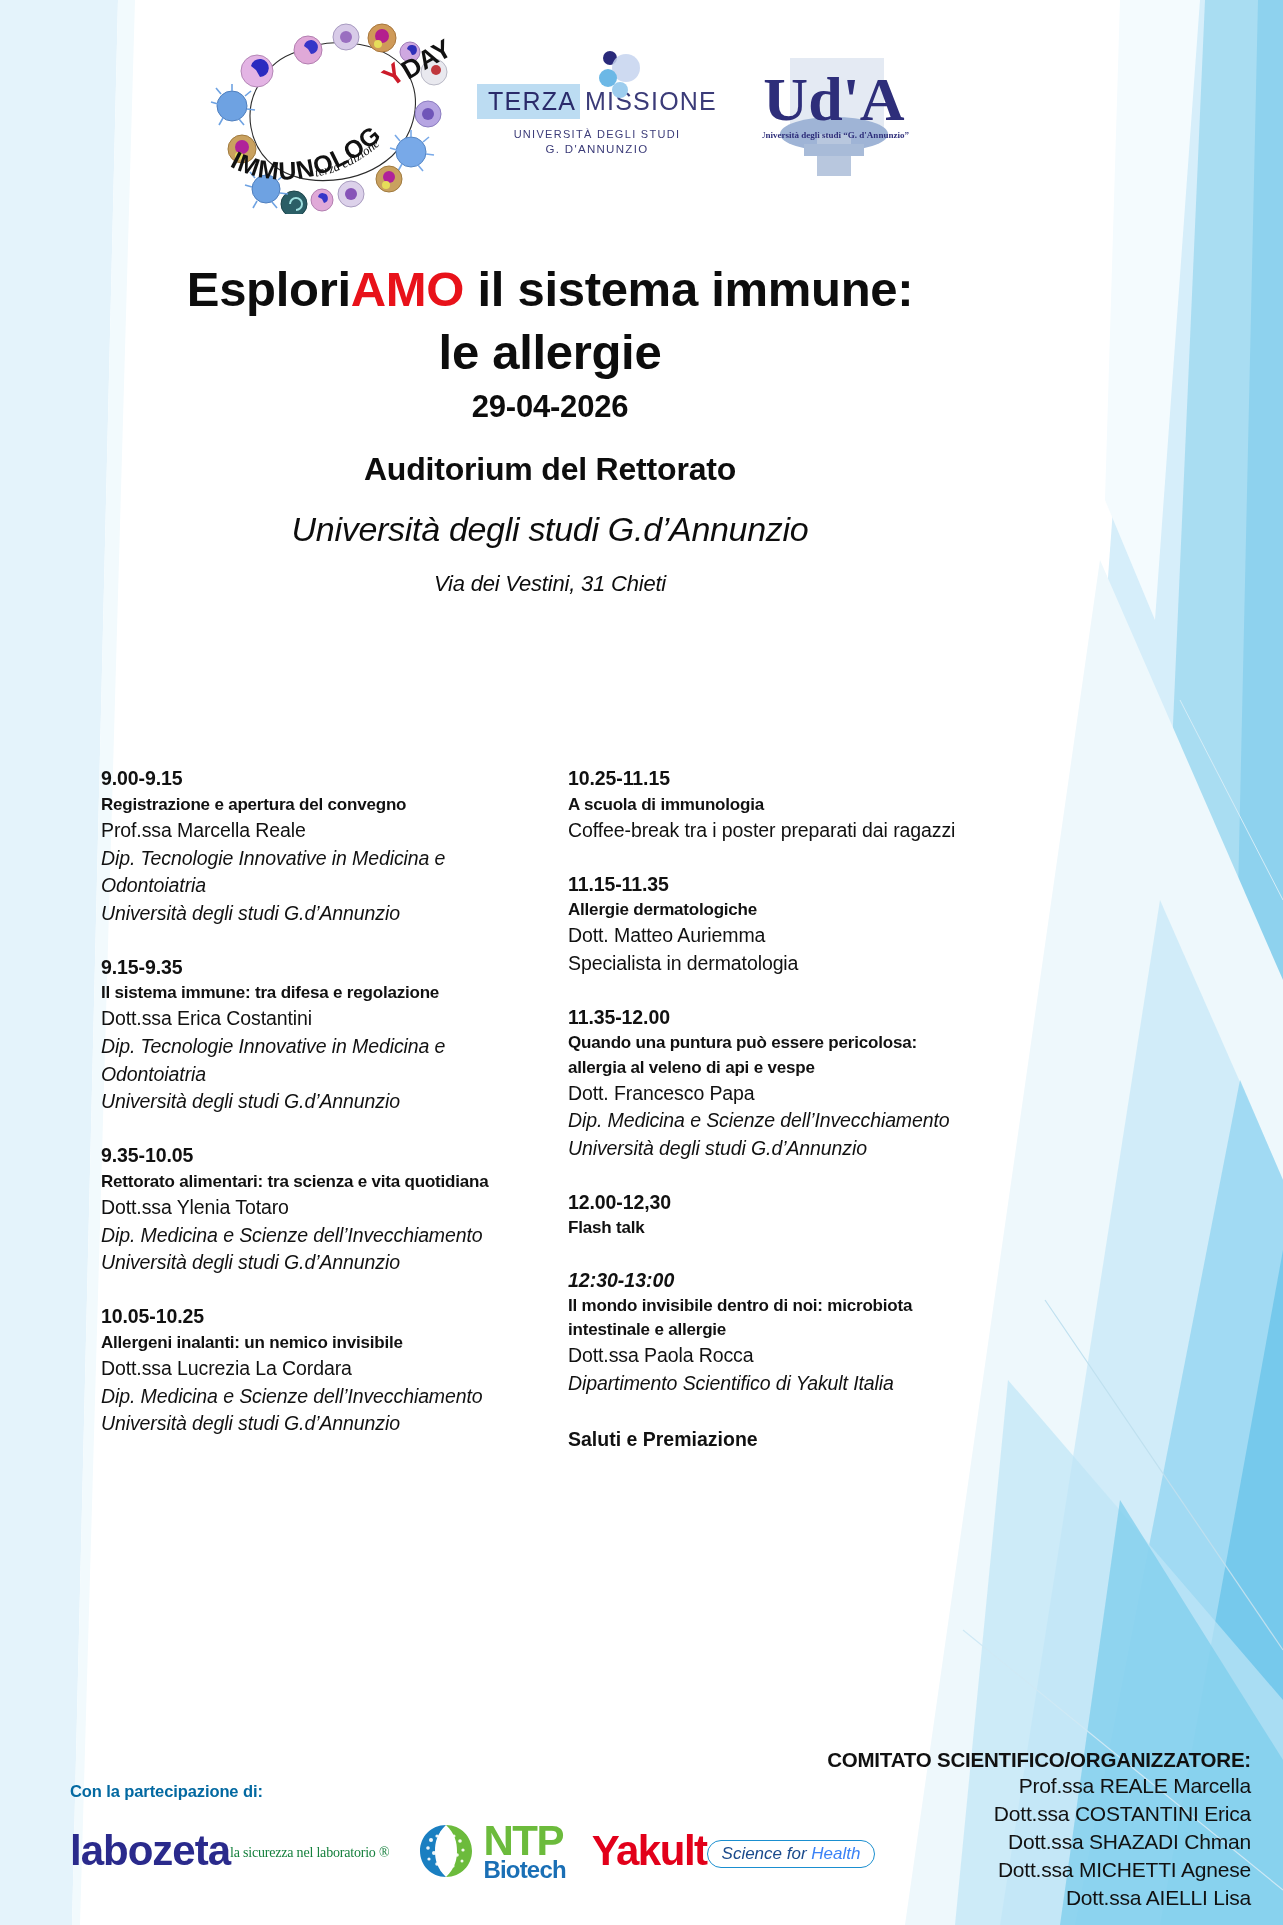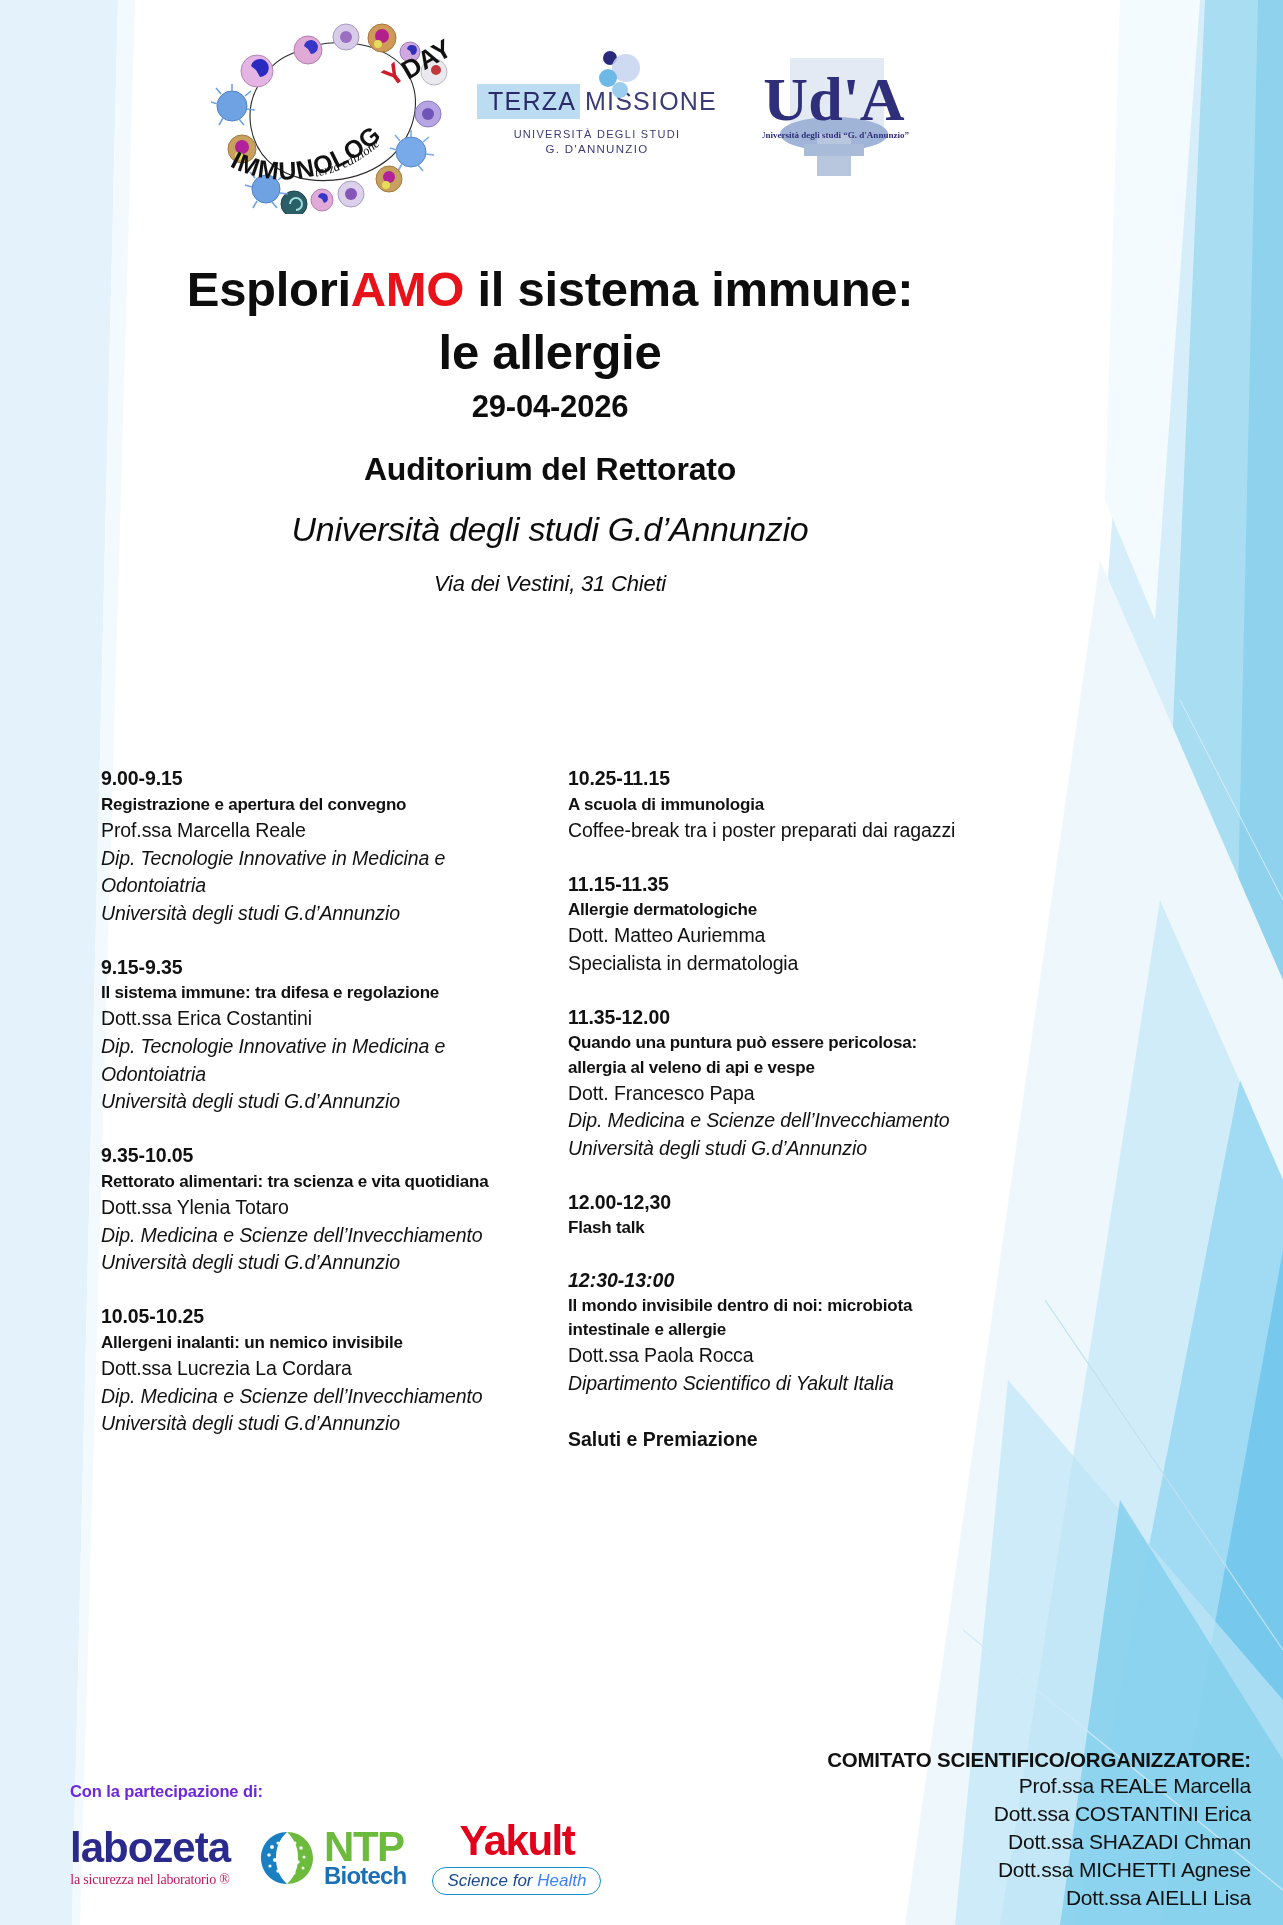--- a/index.html
+++ b/index.html
@@ -90,31 +90,31 @@
   .committee{
     position:absolute;right:32px;top:1748px;text-align:right;z-index:3;
   }
   .committee-title{font-weight:bold;font-size:20.5px;color:#111;letter-spacing:-0.2px;}
   .committee-name{font-size:21px;color:#111;line-height:1.33;letter-spacing:-0.2px;}
 
   
   .sponsors{
     position:absolute;left:70px;top:1782px;z-index:3;
   }
-  .sponsor-label{font-weight:bold;font-size:16.5px;color:#6d28d9;margin-bottom:19px;letter-spacing:-0.1px;}
+  .sponsor-label{font-weight:bold;font-size:16.5px;color:#0369a1;margin-bottom:19px;letter-spacing:-0.1px;}
   .sponsor-row{display:flex;align-items:center;gap:26px;}
-  .sp{display:flex;flex-direction:column;align-items:center;}
+  .sp{display:flex;flex-direction:row;align-items:center;}
 
   .labozeta-word{
     font-family:"Liberation Sans", sans-serif;
     font-weight:bold;font-size:42px;color:#2a2a8c;letter-spacing:-1px;line-height:1;
   }
   .labozeta-sub{
     font-family:"Liberation Serif", serif;
-    font-size:14px;color:#be185d;margin-top:3px;letter-spacing:-0.2px;
+    font-size:14px;color:#15803d;margin-top:3px;letter-spacing:-0.2px;
   }
   .ntp-wrap{display:flex;align-items:center;gap:6px;}
   .ntp-text{display:flex;flex-direction:column;align-items:flex-start;line-height:0.95;}
   .ntp-main{font-weight:bold;font-size:42px;color:#6cbb3c;letter-spacing:-1.5px;}
   .ntp-sub{font-weight:bold;font-size:24px;color:#1a6fb5;letter-spacing:-0.8px;margin-top:-2px;}
   .yakult-main{font-weight:bold;font-size:42px;color:#e2001a;letter-spacing:-1.5px;line-height:1;}
   .yakult-pill{
     border:1.4px solid #1a8fd0;border-radius:22px;padding:3px 14px;margin-top:5px;
     font-style:italic;font-size:17px;color:#1a4a8c;white-space:nowrap;
   }

